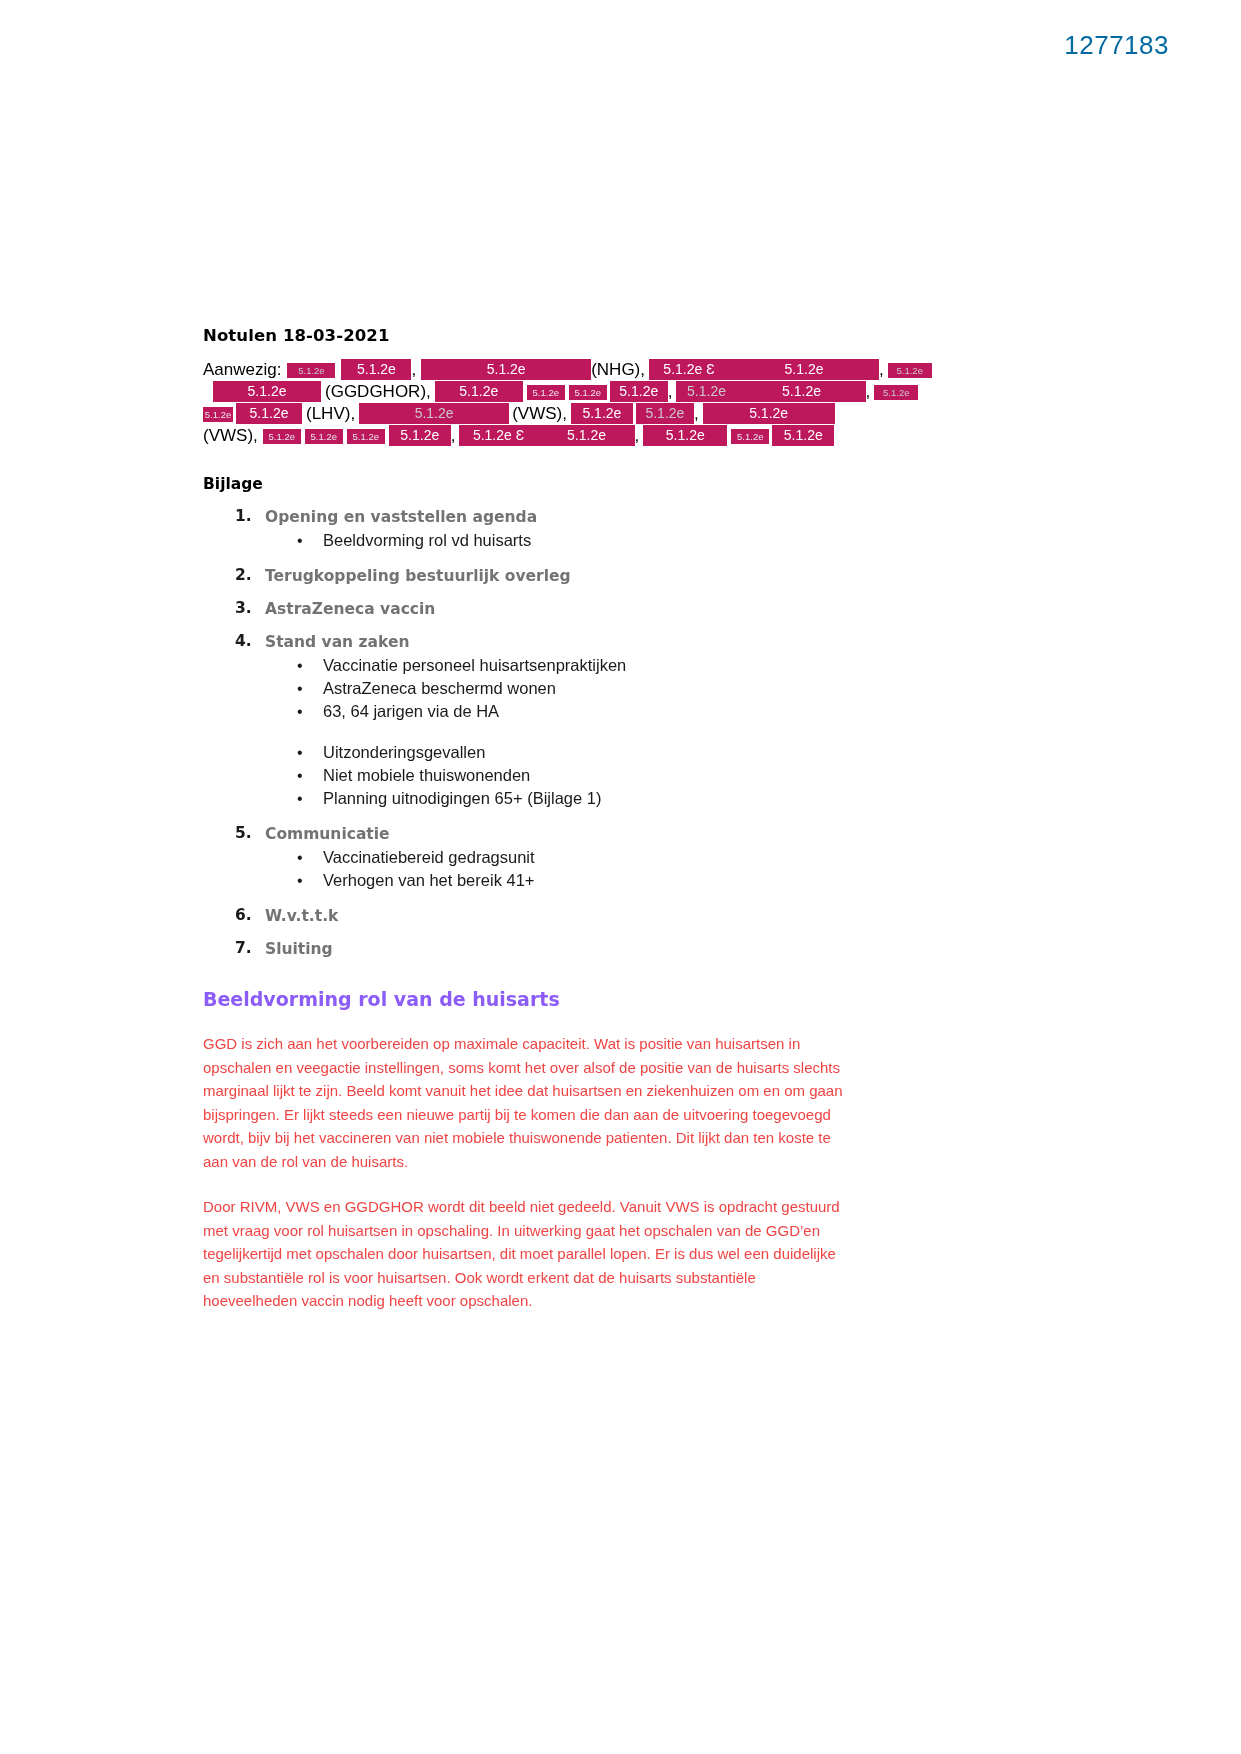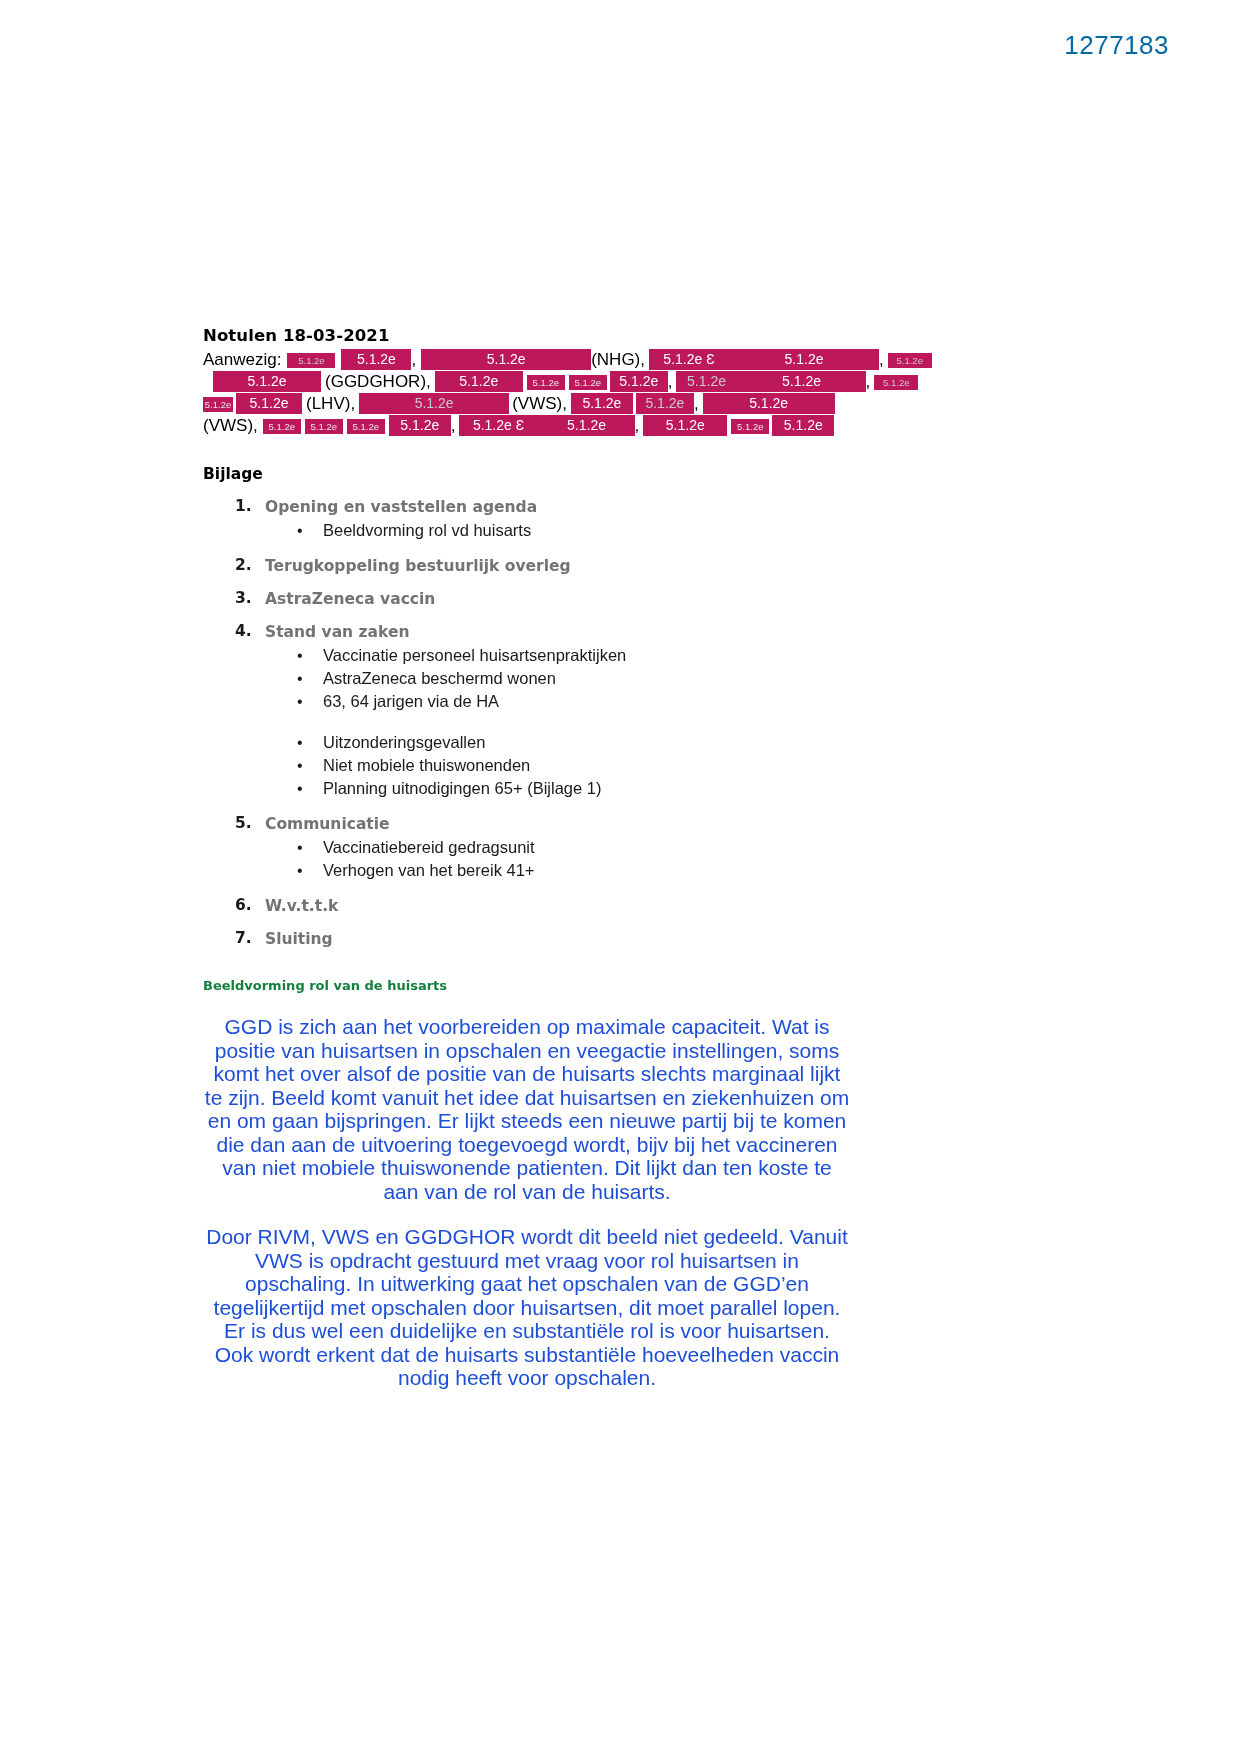--- a/index.html
+++ b/index.html
@@ -40,21 +40,21 @@
     top: 326px;
     width: 660px;
   }
 
   .title {
     font-family: "DejaVu Sans", sans-serif;
     font-weight: bold;
     font-size: 16.5px;
     letter-spacing: 0.1px;
     color: #000;
-    margin: 0 0 4px 0;
+    margin: 0 0 14px 0;
   }
 
   
   .attendees {
     font-family: "Liberation Sans", sans-serif;
     font-size: 17px;
     line-height: 22px;
     color: #000;
     width: 560px;
     margin-bottom: 2px;
@@ -147,33 +147,32 @@
     left: 32px;
     top: 0;
     font-size: 16px;
     line-height: 23px;
   }
 
   
   .h-body {
     font-family: "DejaVu Sans", sans-serif;
     font-weight: bold;
-    font-size: 13px;
-    color: #15803d;
+    font-size: 19px;
+    color: #8b5cf6;
     margin: 30px 0 0 0;
   }
   p.para {
     font-family: "Liberation Sans", sans-serif;
-    font-size: 21px;
+    font-size: 15px;
     line-height: 23.5px;
-    color: #1d4ed8;
+    color: #ef4444;
     margin: 22px 0 0 0;
     width: 648px;
     white-space: pre-line;
-    text-align: center;
   }
 </style>
 </head>
 <body>
 
 <div class="page">
 
   <div class="doc-number">1277183</div>
 
   <div class="content">

